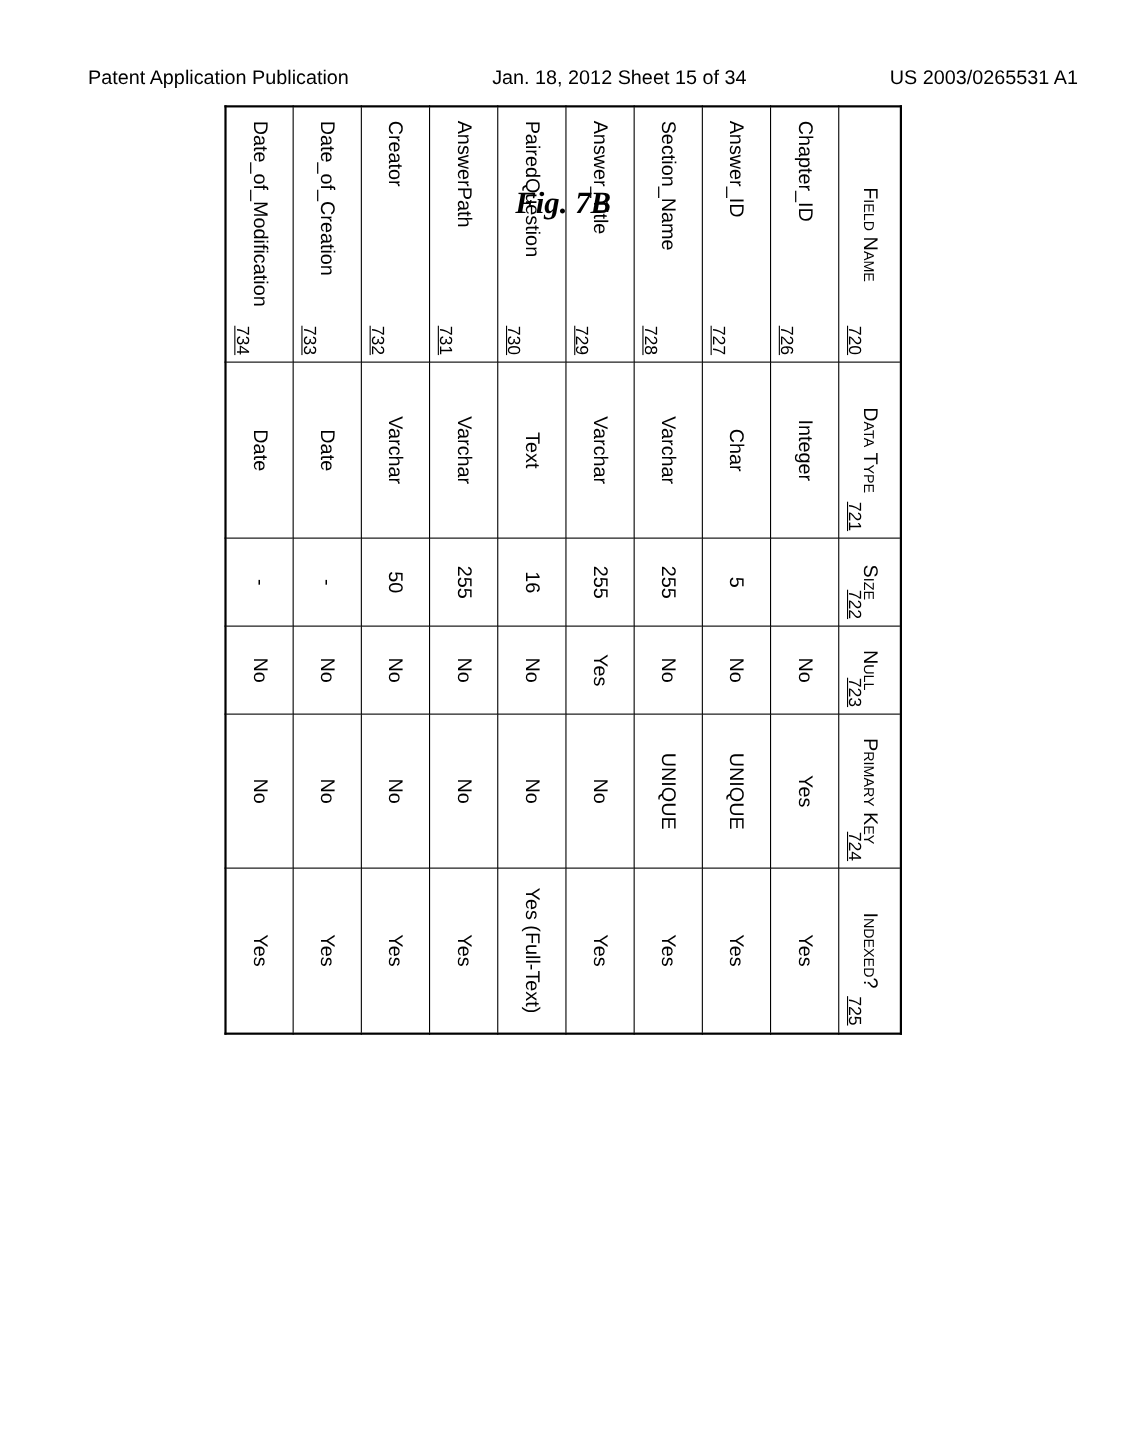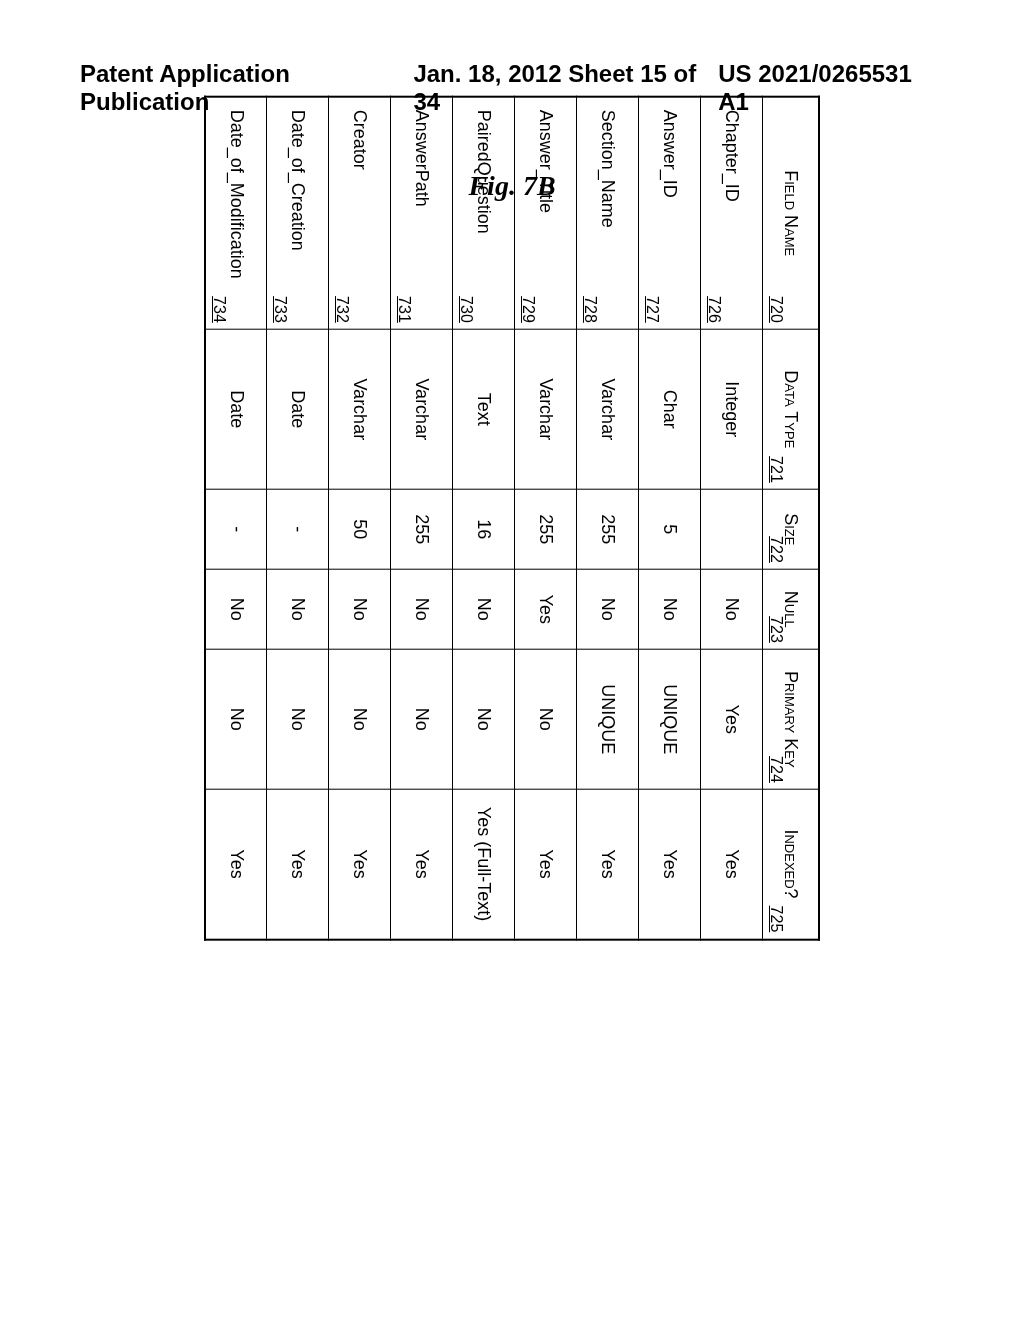--- a/index.html
+++ b/index.html
@@ -10,23 +10,23 @@
     body {
       width: 1024px;
       height: 1320px;
       background: #fff;
       font-family: Arial, Helvetica, sans-serif;
       position: relative;
     }
     .page-header {
       display: flex;
       justify-content: space-between;
-      padding: 60px 84px 0 80px;
-      font-size: 24px;
-      font-weight: bold;
+      padding: 60px 44px 0 80px;
+      font-size: 18px;
+      font-weight: normal;
     }
     .figure-label {
       position: absolute;
       top: 170px;
       left: 50%;
       transform: translateX(-50%);
       font-size: 28px;
       font-style: italic;
       font-weight: bold;
       font-family: "Times New Roman", serif;
@@ -86,21 +86,21 @@
     td.col-null { min-width: 80px; }
     td.col-pk { min-width: 140px; }
     td.col-indexed { min-width: 150px; }
   </style>
 </head>
 <body>
 
 <div class="page-header">
   <span>Patent Application Publication</span>
   <span>Jan. 18, 2012  Sheet 15 of 34</span>
-  <span>US 2021/0265531 A1</span>
+  <span>US 2003/0265531 A1</span>
 </div>
 
 <div class="figure-label">Fig. 7B</div>
 
 <div class="table-container">
   <table>
     <thead>
       <tr>
         <th>
           <span class="header-label">Field Name</span>

